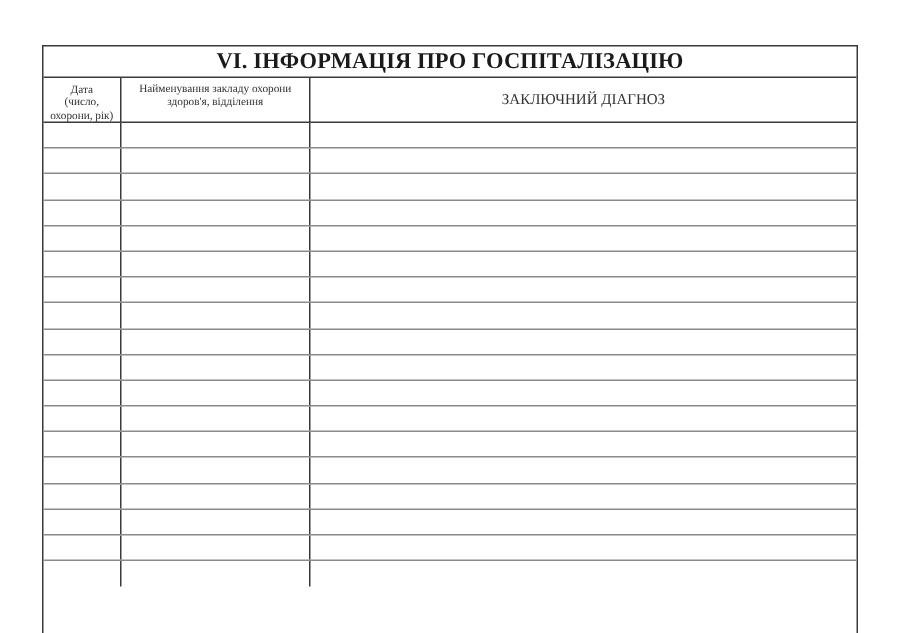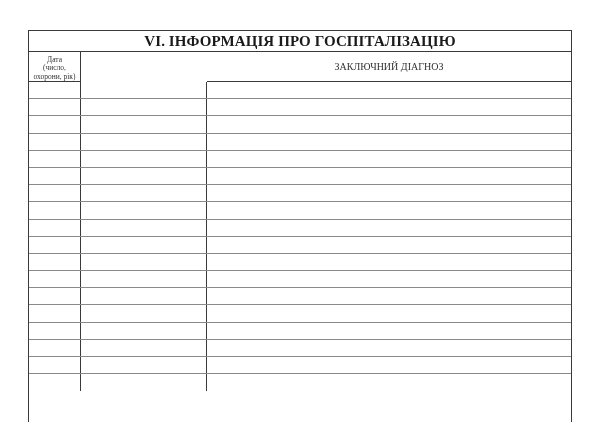--- a/index.html
+++ b/index.html
@@ -22,20 +22,26 @@
 <body>
 
 <div class="sheet">
   <div class="title">VI. ІНФОРМАЦІЯ ПРО ГОСПІТАЛІЗАЦІЮ</div>
 
   <div class="hdr c1">
     <div>
       <div>Дата</div>
       <div>(число,</div>
       <div>охорони, рік)</div>
+    </div>
+  </div>
+  <div class="hdr c2" style="align-items:flex-start;padding-top:3px;">
+    <div>
+      <div>Найменування закладу охорони</div>
+      <div>здоров'я, відділення</div>
     </div>
   </div>
   <div class="hdr c3" style="font-size:10px;align-items:flex-start;padding-top:11px;">
     <div>ЗАКЛЮЧНИЙ ДІАГНОЗ</div>
   </div>
 
   <div class="rows" id="rows">
       <div class="row">
         <div class="cell a"></div>
         <div class="cell b"></div>

